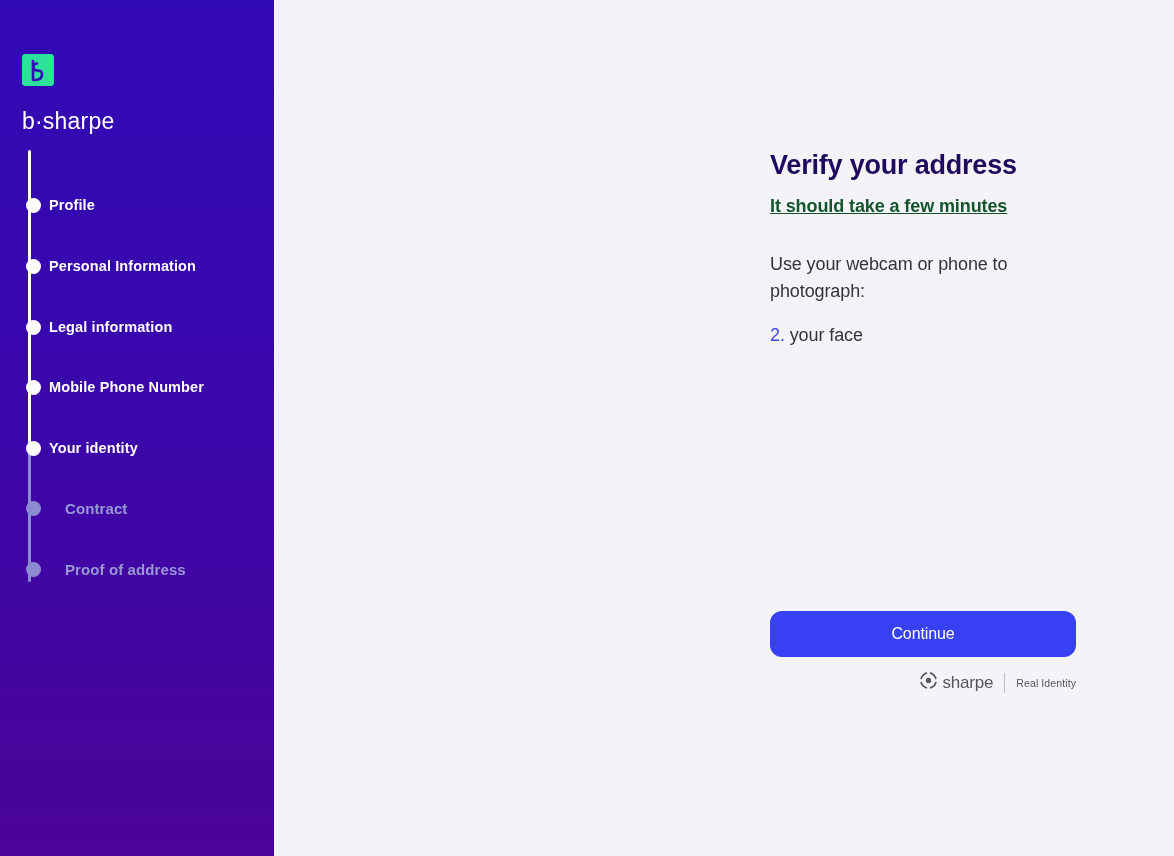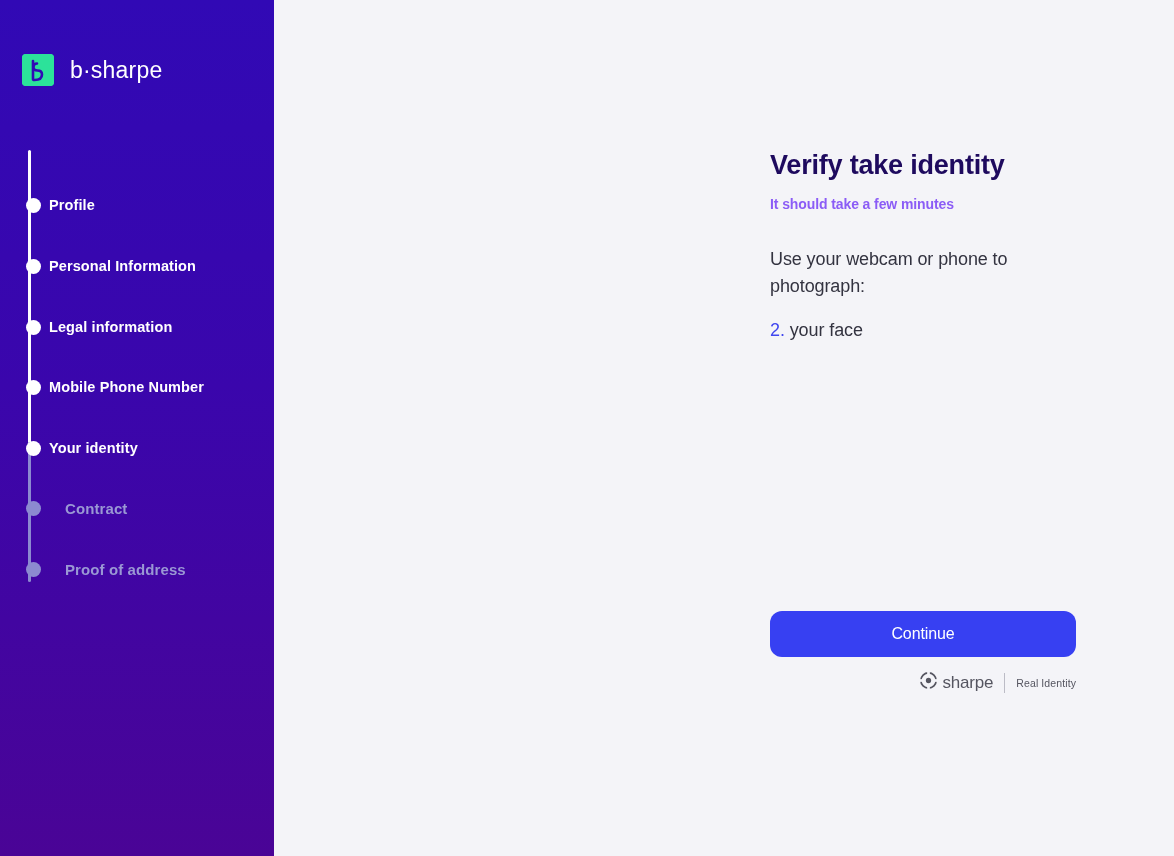--- a/index.html
+++ b/index.html
@@ -24,22 +24,22 @@
     background: linear-gradient(180deg, #3109b5 0%, #3a06ac 45%, #4a0496 100%);
     position: relative;
     overflow: hidden;
   }
 
   #brand {
     position: absolute;
     left: 22px;
     top: 54px;
     display: flex;
-    align-items: center;
-    gap: 16px;
+    gap: 22px;
+    flex-direction: column;
   }
 
   #brand-mark {
     width: 32px;
     height: 32px;
     border-radius: 4px;
     background: #2ce29a;
     position: relative;
     flex: 0 0 32px;
   }
@@ -131,24 +131,25 @@
   #page-title {
     font-size: 27px;
     font-weight: bold;
     color: #1e0a5e;
     letter-spacing: -0.2px;
     line-height: 1.15;
   }
 
   #page-subtitle {
     margin-top: 15px;
-    font-size: 14px;
+    font-size: 18px;
     font-weight: bold;
-    color: #8b5cf6;
+    color: #14532d;
     letter-spacing: -0.1px;
+    text-decoration: underline;
   }
 
   #instruction {
     margin-top: 34px;
     font-size: 18px;
     line-height: 27px;
     color: #333340;
     letter-spacing: -0.1px;
     max-width: 285px;
   }
@@ -274,21 +275,21 @@
     <div class="step is-pending" style="top:408px;">
       <span class="step-dot"></span>
       <span class="step-label">Proof of address</span>
     </div>
   </nav>
 </aside>
 
 <main id="main">
 
   <section id="panel">
-    <h1 id="page-title">Verify take identity</h1>
+    <h1 id="page-title">Verify your address</h1>
     <p id="page-subtitle">It should take a few minutes</p>
     <p id="instruction">Use your webcam or phone to photograph:</p>
 
     <ol id="steps-list">
       <li class="photo-item">
         <span class="photo-item-num">2.</span>
         <span>your face</span>
       </li>
     </ol>
   </section>

